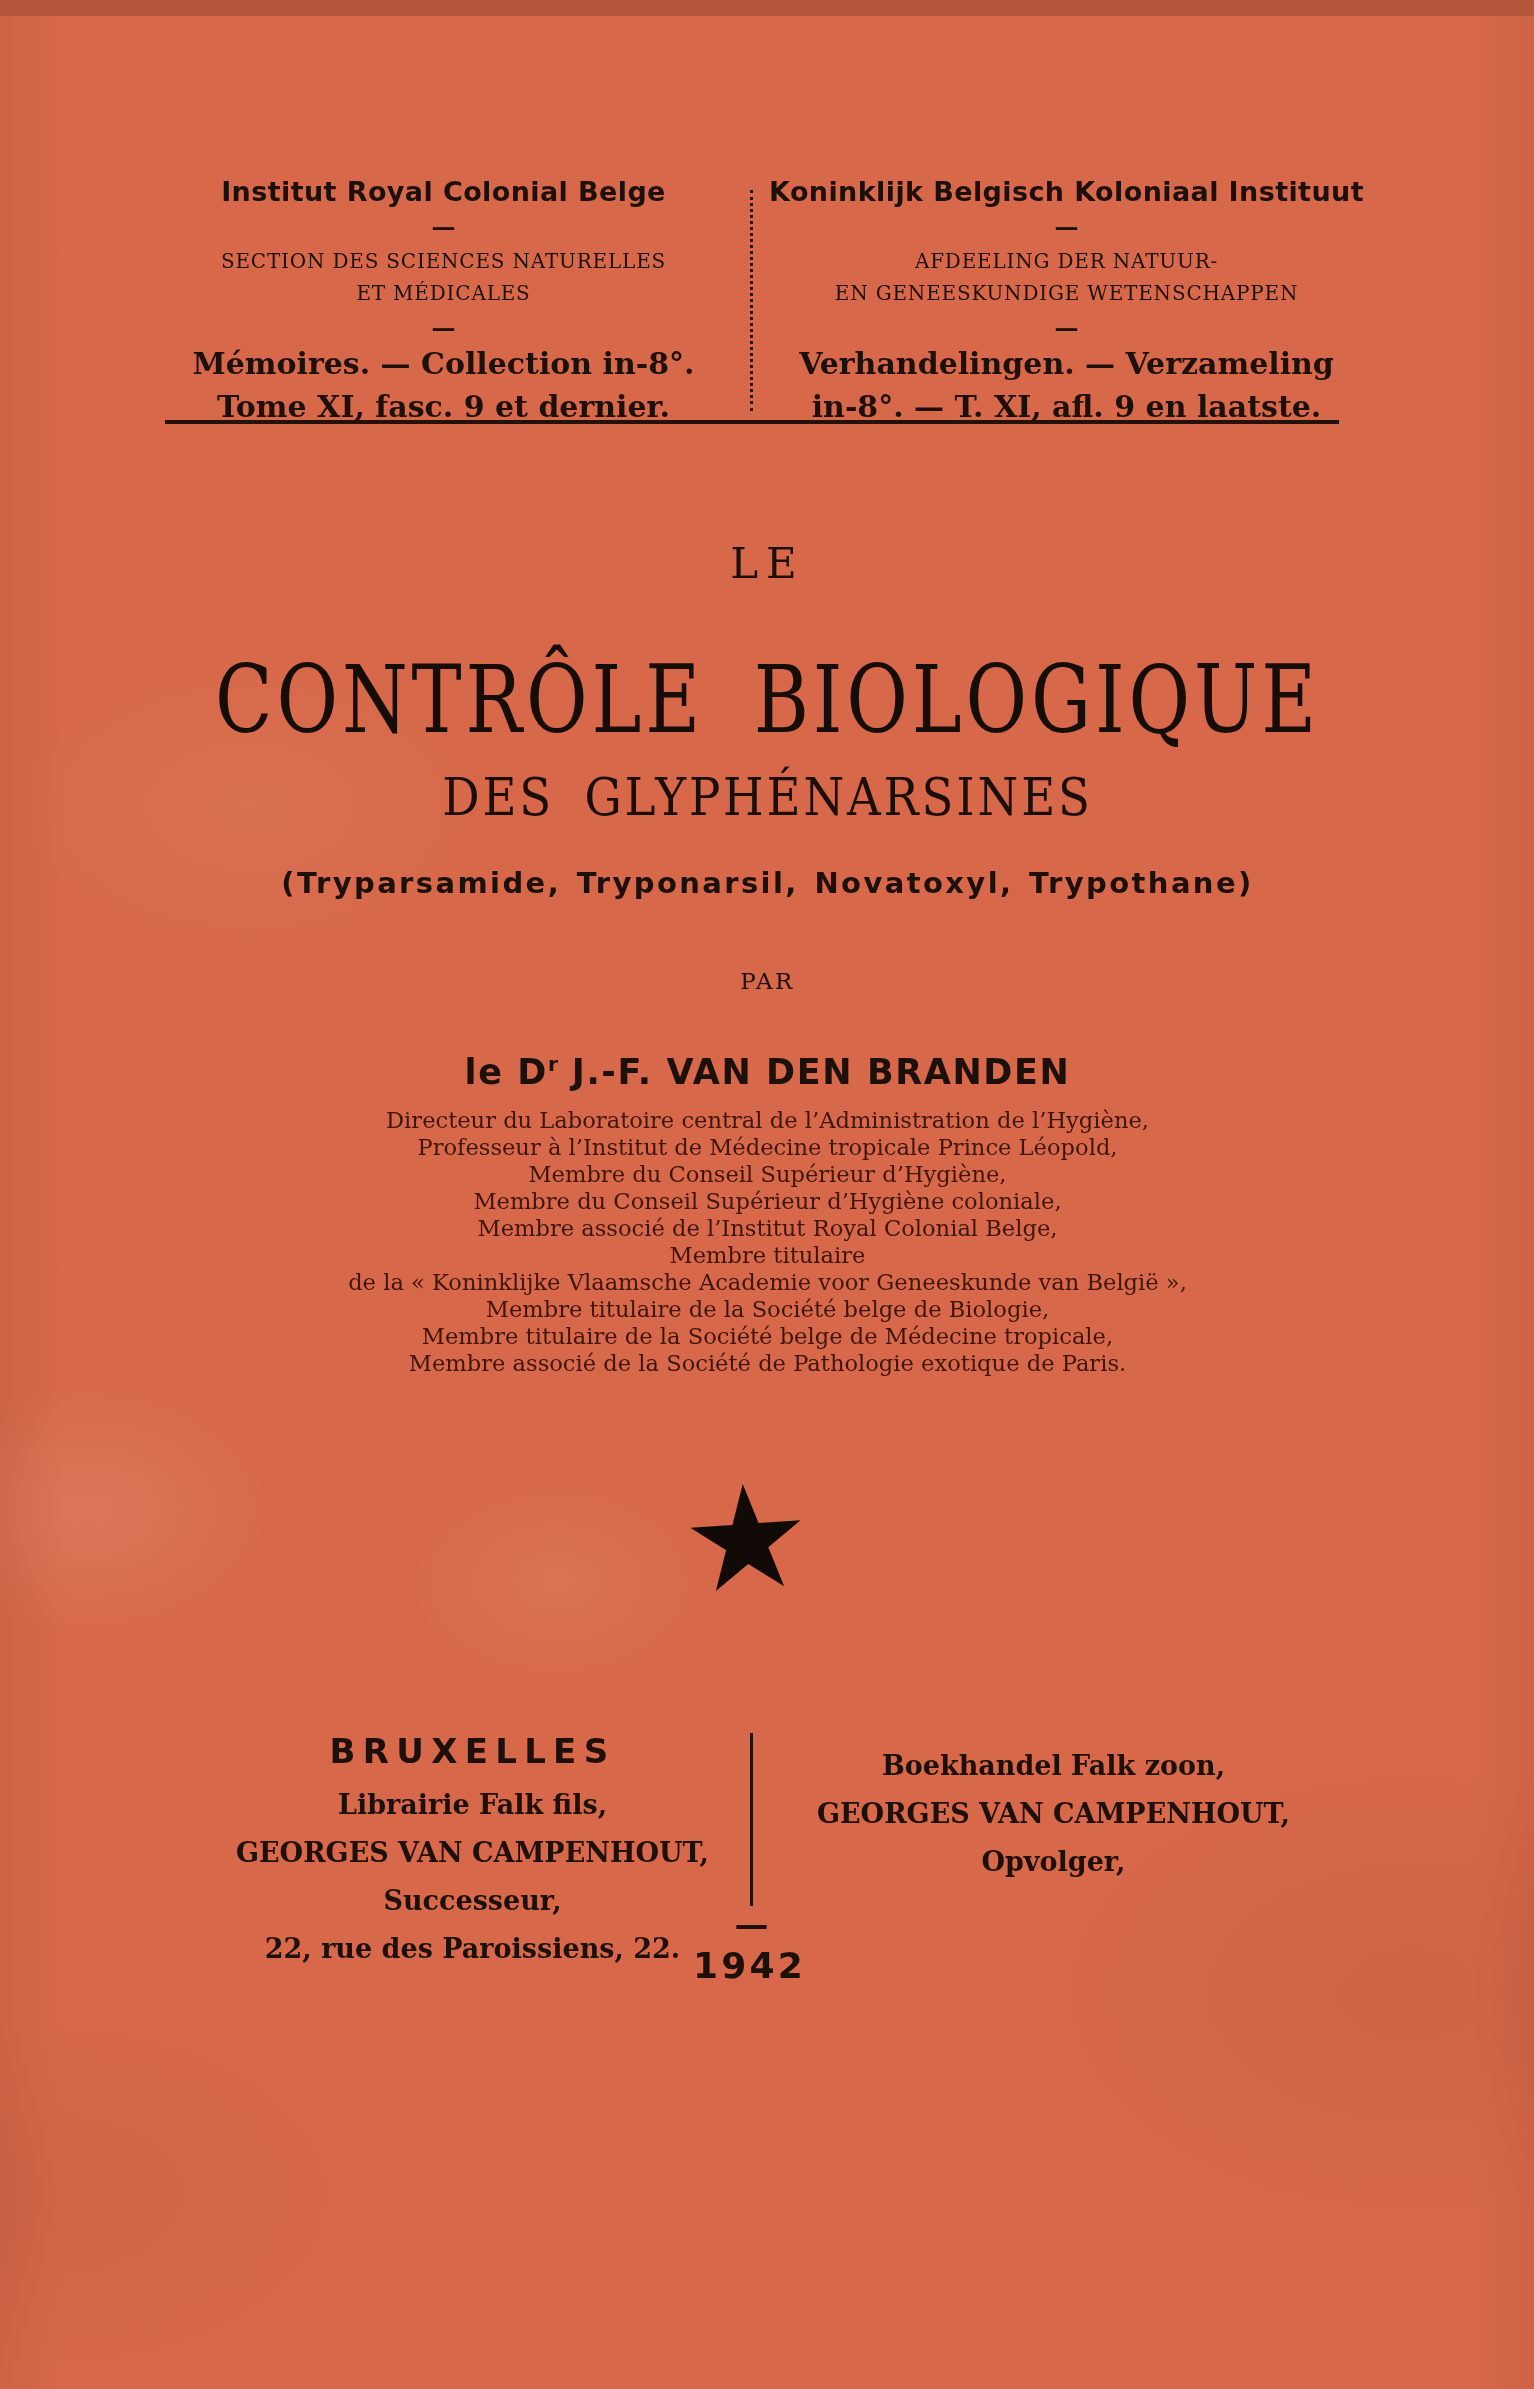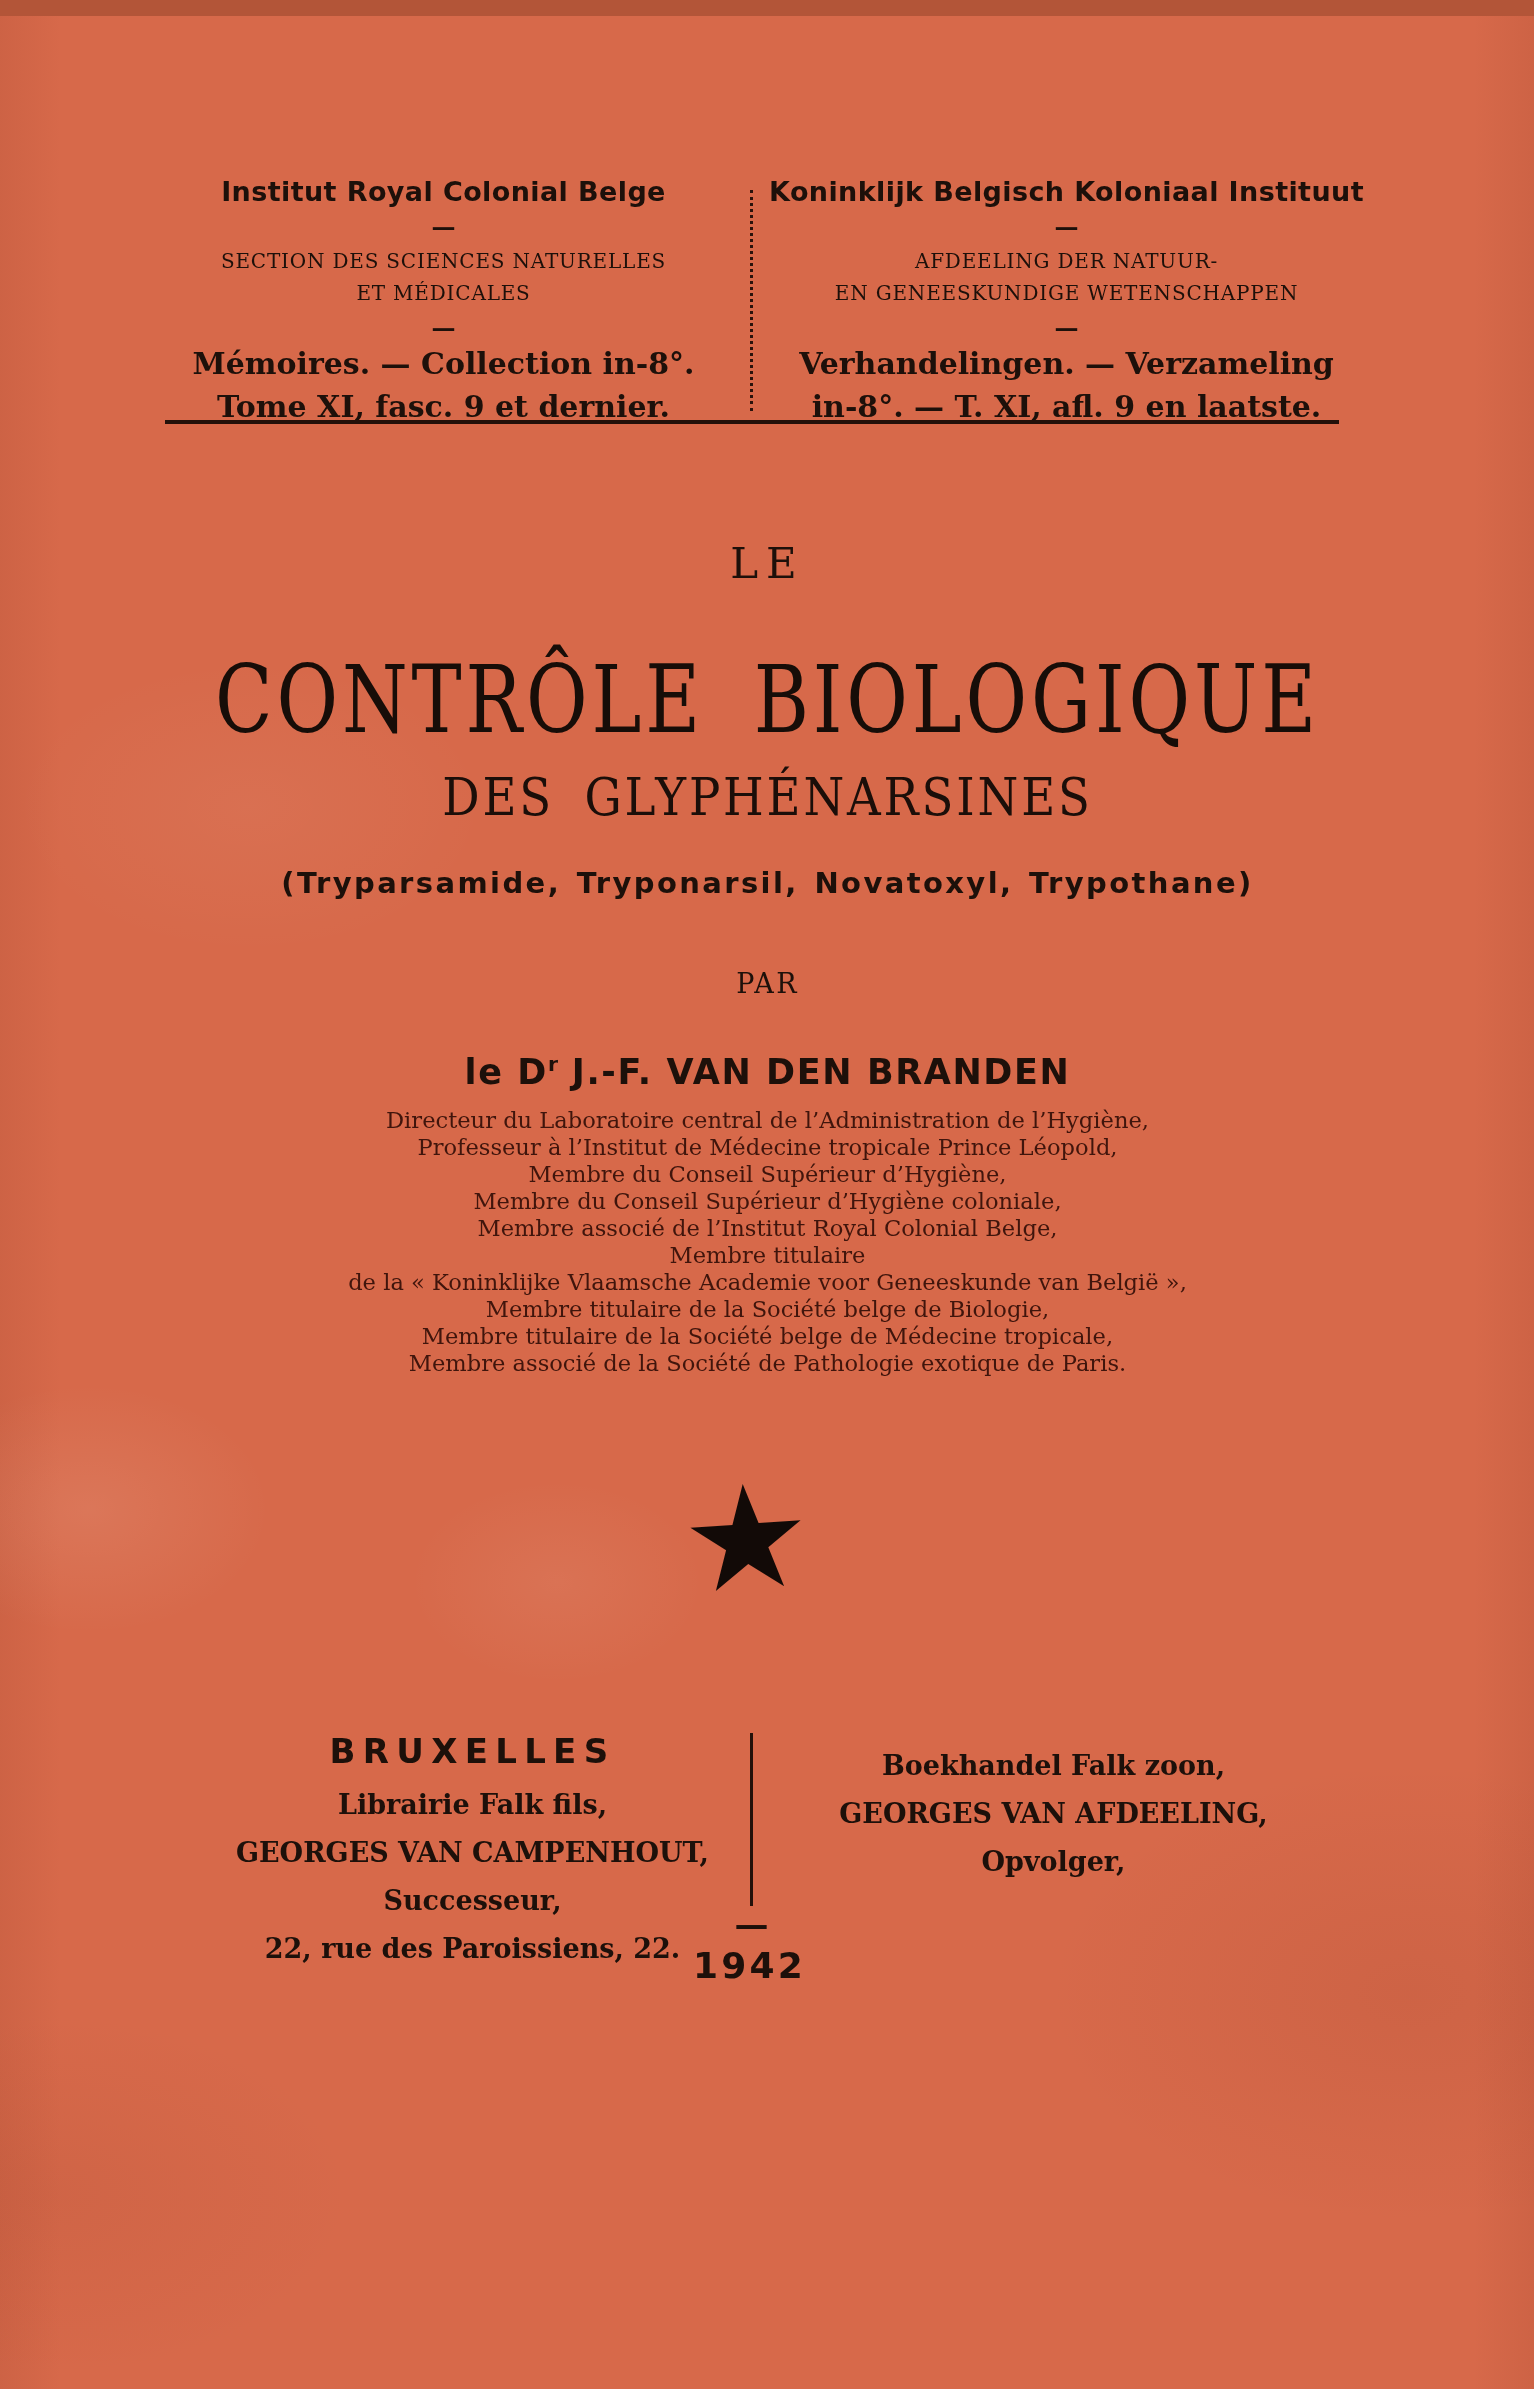--- a/index.html
+++ b/index.html
@@ -36,21 +36,21 @@
   
   .t-le{top:523px;font-size:42px;letter-spacing:8px;}
   .t-main{top:629px;font-size:94px;letter-spacing:4.8px;word-spacing:27.4px;white-space:nowrap;
           transform:scaleX(.8);transform-origin:50% 0;color:#170d08;}
   .t-sub{top:750px;font-size:53px;letter-spacing:3.2px;word-spacing:14.5px;white-space:nowrap;
          transform:scaleX(.88);transform-origin:50% 0;color:#1b0e09;}
   .t-brands{top:850px;font-family:"DejaVu Sans","Liberation Sans",sans-serif;
             font-weight:700;font-size:29px;letter-spacing:2.4px;word-spacing:3.2px;}
 
   
-  .a-par{top:952px;font-size:27px;letter-spacing:2.4px;}
+  .a-par{top:952px;font-size:23px;letter-spacing:2.4px;}
   .a-name{top:1036px;font-family:"DejaVu Sans","Liberation Sans",sans-serif;
           font-weight:700;font-size:35px;letter-spacing:1.6px;}
   .a-name sup{font-size:58%;vertical-align:super;letter-spacing:0;}
   .a-creds{top:1091px;font-size:22.6px;line-height:27px;color:#40150c;}
 
   
   .star-wrap{top:1446px;line-height:153px;}
   .star{display:inline-block;font-size:144px;color:#120a07;
         transform:translateX(-21px) rotate(-4deg);}
 
@@ -128,21 +128,21 @@
       <div>GEORGES VAN CAMPENHOUT, Successeur,</div>
       <div>22, rue des Paroissiens, 22.</div>
     </div>
   </div>
 
   <div class="imp-divider"></div>
 
   <div class="imp-col right">
     <div class="imp-lines">
       <div>Boekhandel Falk zoon,</div>
-      <div>GEORGES VAN AFDEELING, Opvolger,</div>
+      <div>GEORGES VAN CAMPENHOUT, Opvolger,</div>
     </div>
   </div>
 
   <div class="abs fullw year-dash">—</div>
   <div class="abs fullw year">1942</div>
 
   <div class="bottom-strip"></div>
 </div>
 
 

